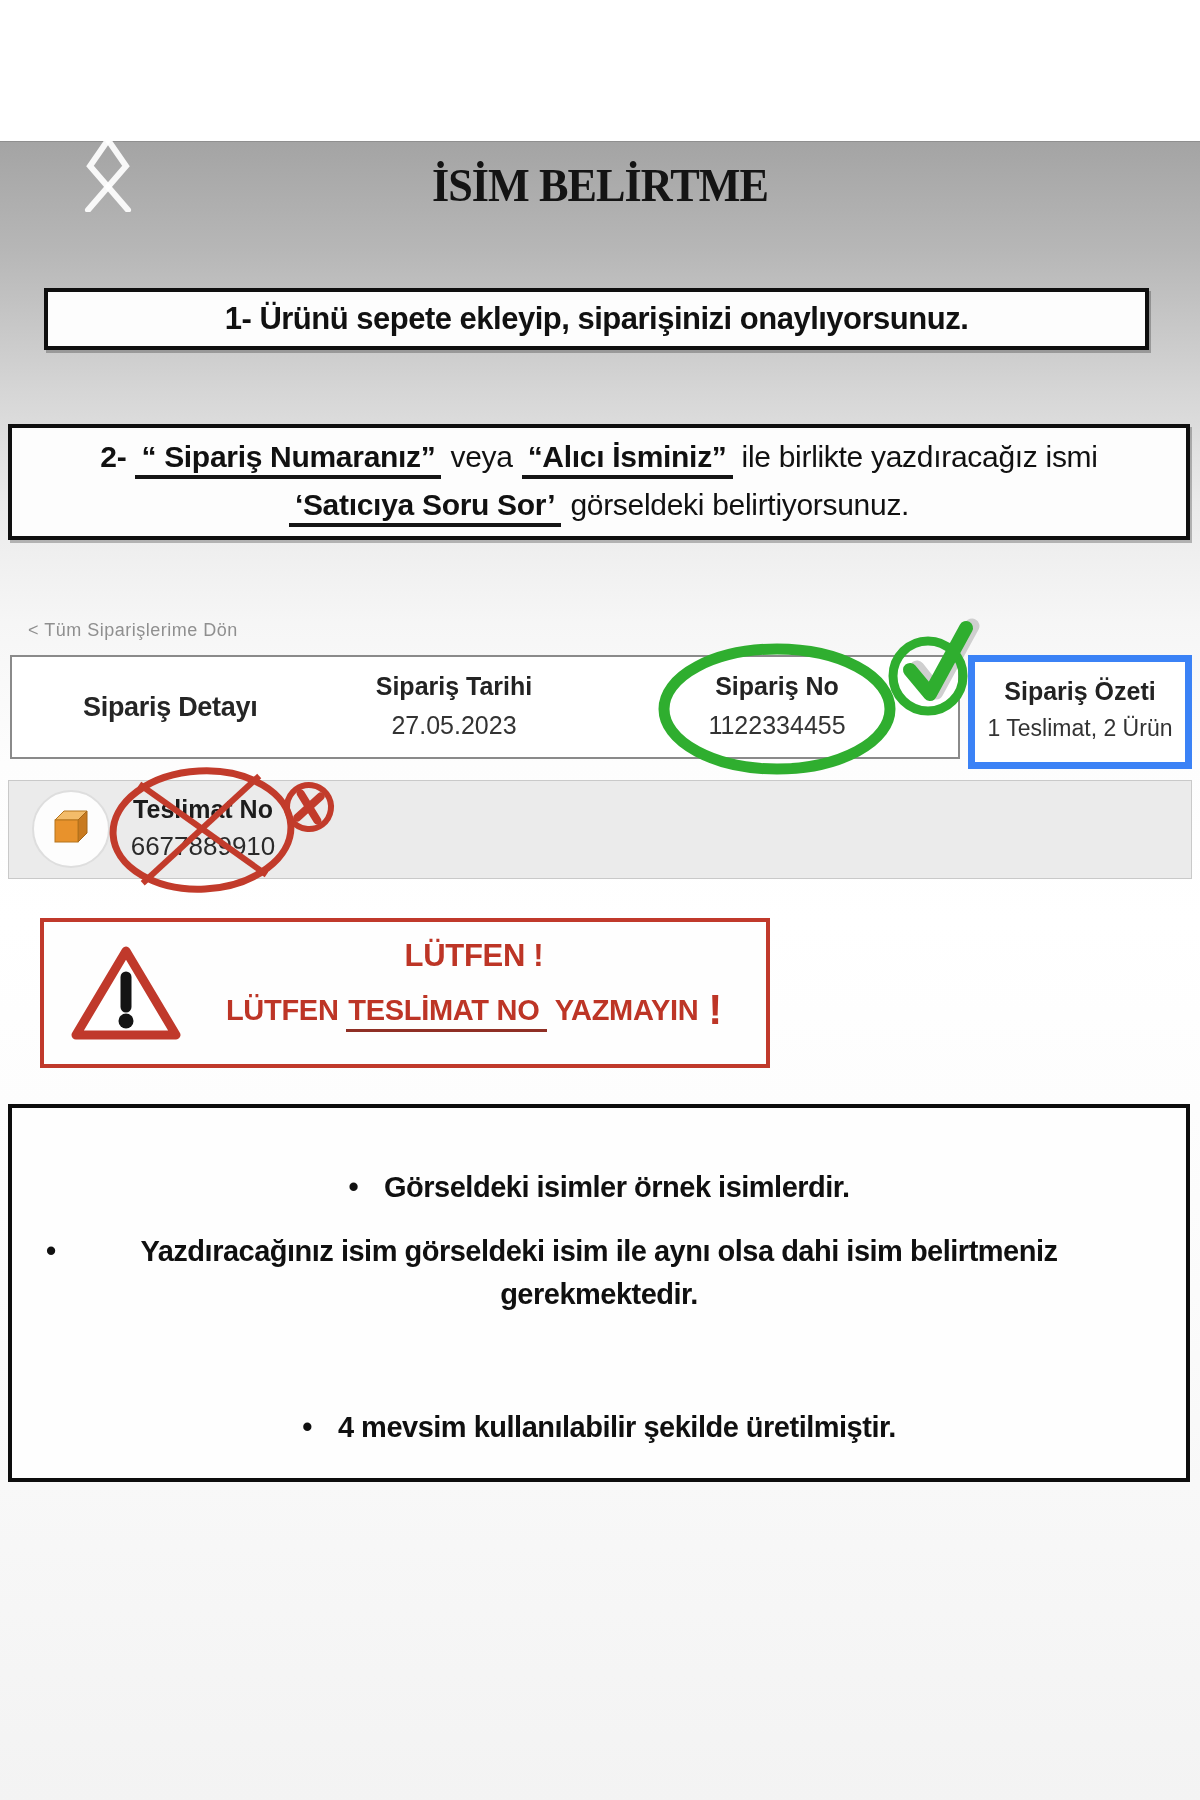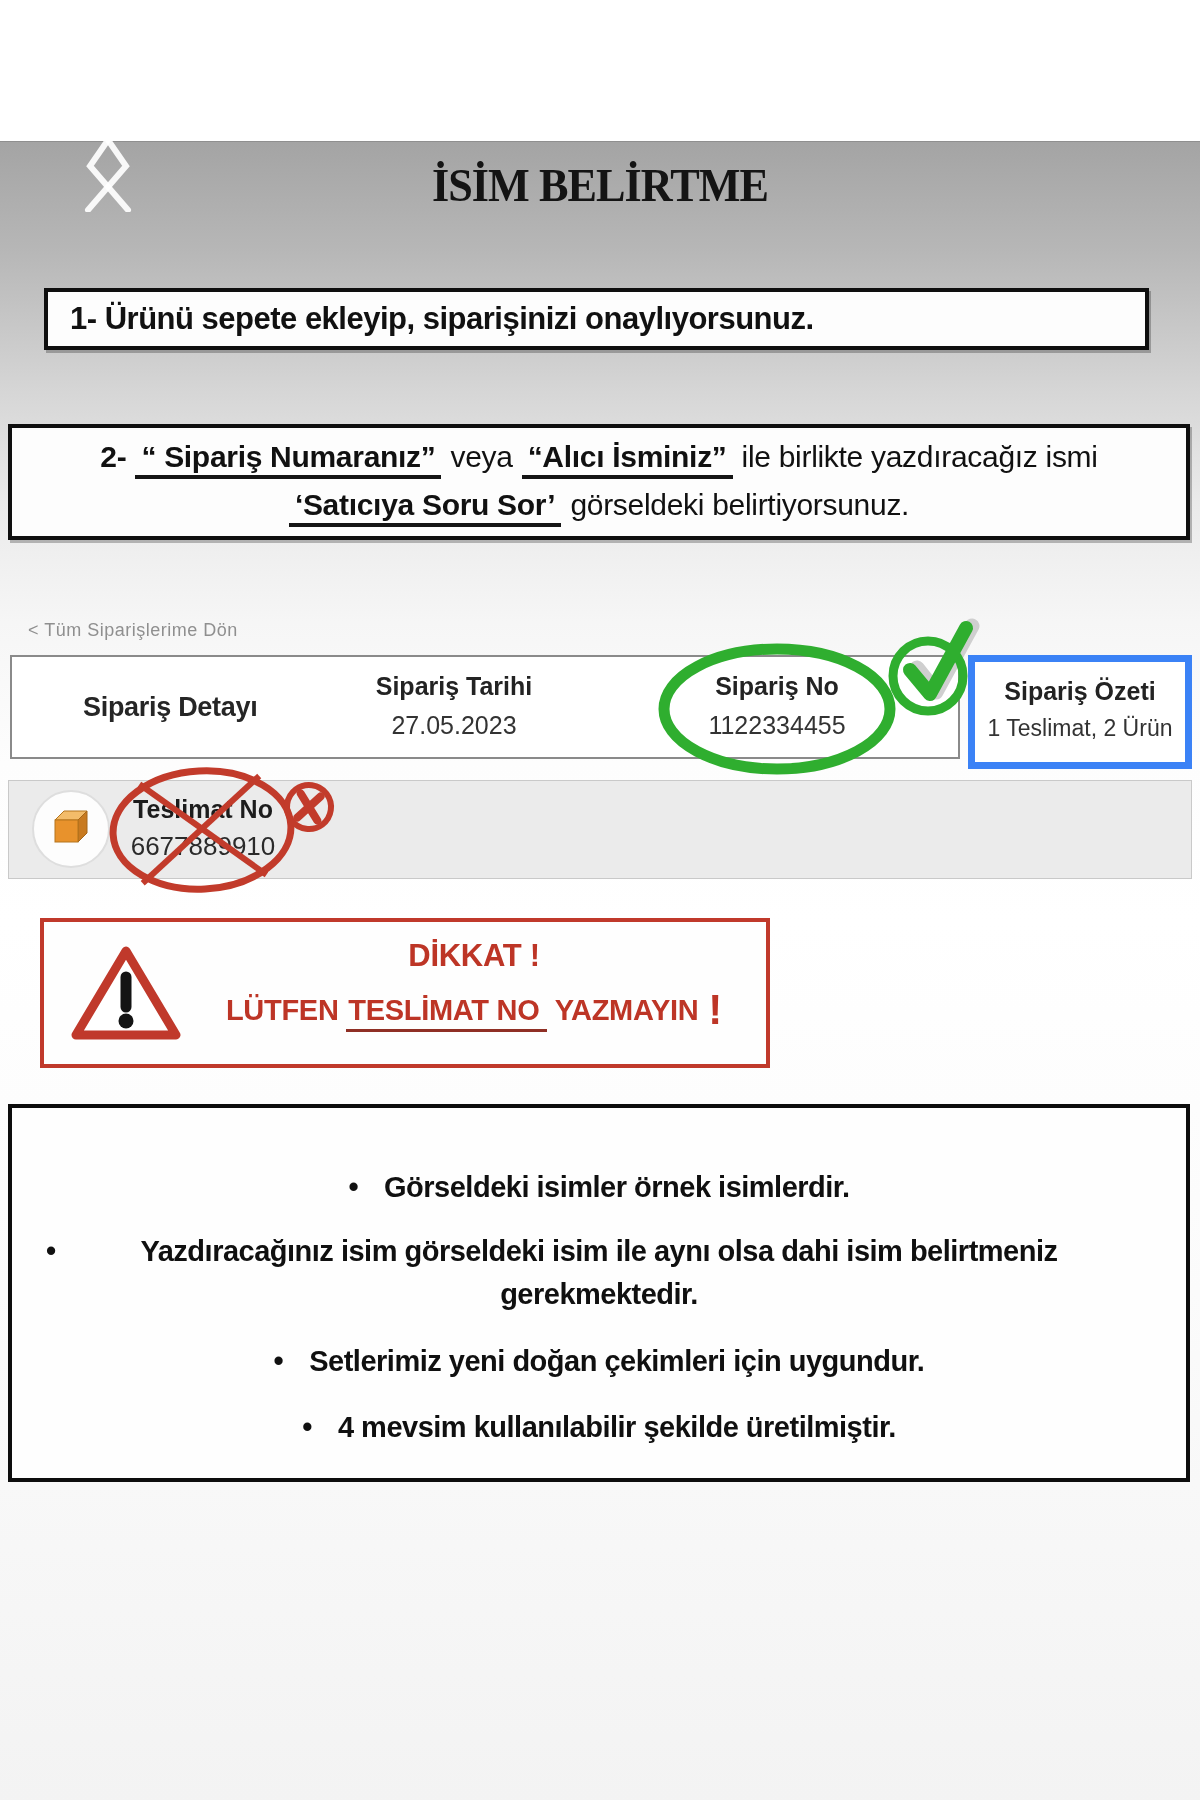--- a/index.html
+++ b/index.html
@@ -14,21 +14,21 @@
     border-top:1px solid #8f8f8f;}
 
   
   .title{left:0;top:158px;width:1200px;text-align:center;
     font-family:"Liberation Serif", serif;font-weight:bold;font-size:47px;color:#141414;
     transform:scaleX(0.94);letter-spacing:-1px;}
 
   
   .step-box{background:#fdfdfd;border:4px solid #0f0f0f;box-shadow:2px 3px 0 rgba(0,0,0,0.25);}
   #step1-box{left:44px;top:288px;width:1097px;height:54px;}
-  #step1-box .t{width:100%;text-align:left;line-height:54px;font-size:31px;font-weight:bold;letter-spacing:-0.5px;margin-left:22px;}
+  #step1-box .t{width:100%;text-align:center;line-height:54px;font-size:31px;font-weight:bold;letter-spacing:-0.5px;}
   #step2-box{left:8px;top:424px;width:1174px;height:108px;}
   .s2line{width:100%;text-align:center;font-size:30px;letter-spacing:-0.3px;}
   .s2line1{margin-top:12px;}
   .s2line2{margin-top:14px;}
   .b{font-weight:bold;}
   .useg{font-weight:bold;border-bottom:4px solid #151515;padding:0 6px 2px 6px;}
   .sp-l{margin-left:9px;} .sp-r{margin-right:9px;}
 
   
   .back-link{left:28px;top:620px;font-size:18px;color:#8f8f8f;letter-spacing:0.5px;}
@@ -159,37 +159,34 @@
     </g>
   </svg>
 
   <div id="warning-box" class="abs">
     <svg style="position:absolute;left:26px;top:22px;" width="112" height="102" viewBox="0 0 112 102">
       <polygon points="56,7 106,91 6,91" fill="#ffffff" stroke="#c0392b" stroke-width="9" stroke-linejoin="round"></polygon>
       <line x1="56" y1="33" x2="56" y2="63" stroke="#141414" stroke-width="11" stroke-linecap="round"></line>
       <circle cx="56" cy="77" r="7.5" fill="#141414"></circle>
     </svg>
     <div id="warn-col">
-      <div class="warn-title">DİKKAT !</div>
+      <div class="warn-title">LÜTFEN !</div>
       <div class="warn-line">
         <span>LÜTFEN</span>
         <span class="warn-u">TESLİMAT NO</span>
         <span>YAZMAYIN</span><span class="warn-bang">!</span>
       </div>
     </div>
   </div>
 
   <div id="notes-box" class="abs">
     <div id="note-1" class="note">
       <span class="blt">•</span><span>Görseldeki isimler örnek isimlerdir.</span>
     </div>
     <div id="note-2" class="note">
       <span class="blt">•</span><span>Yazdıracağınız isim görseldeki isim ile aynı olsa dahi isim belirtmeniz gerekmektedir.</span>
     </div>
-    <div id="note-3" class="note">
-      <span class="blt">•</span><span>Setlerimiz yeni doğan çekimleri için uygundur.</span>
-    </div>
     <div id="note-4" class="note">
       <span class="blt">•</span><span>4 mevsim kullanılabilir şekilde üretilmiştir.</span>
     </div>
   </div>
 
 </div>
 
 </body></html>

